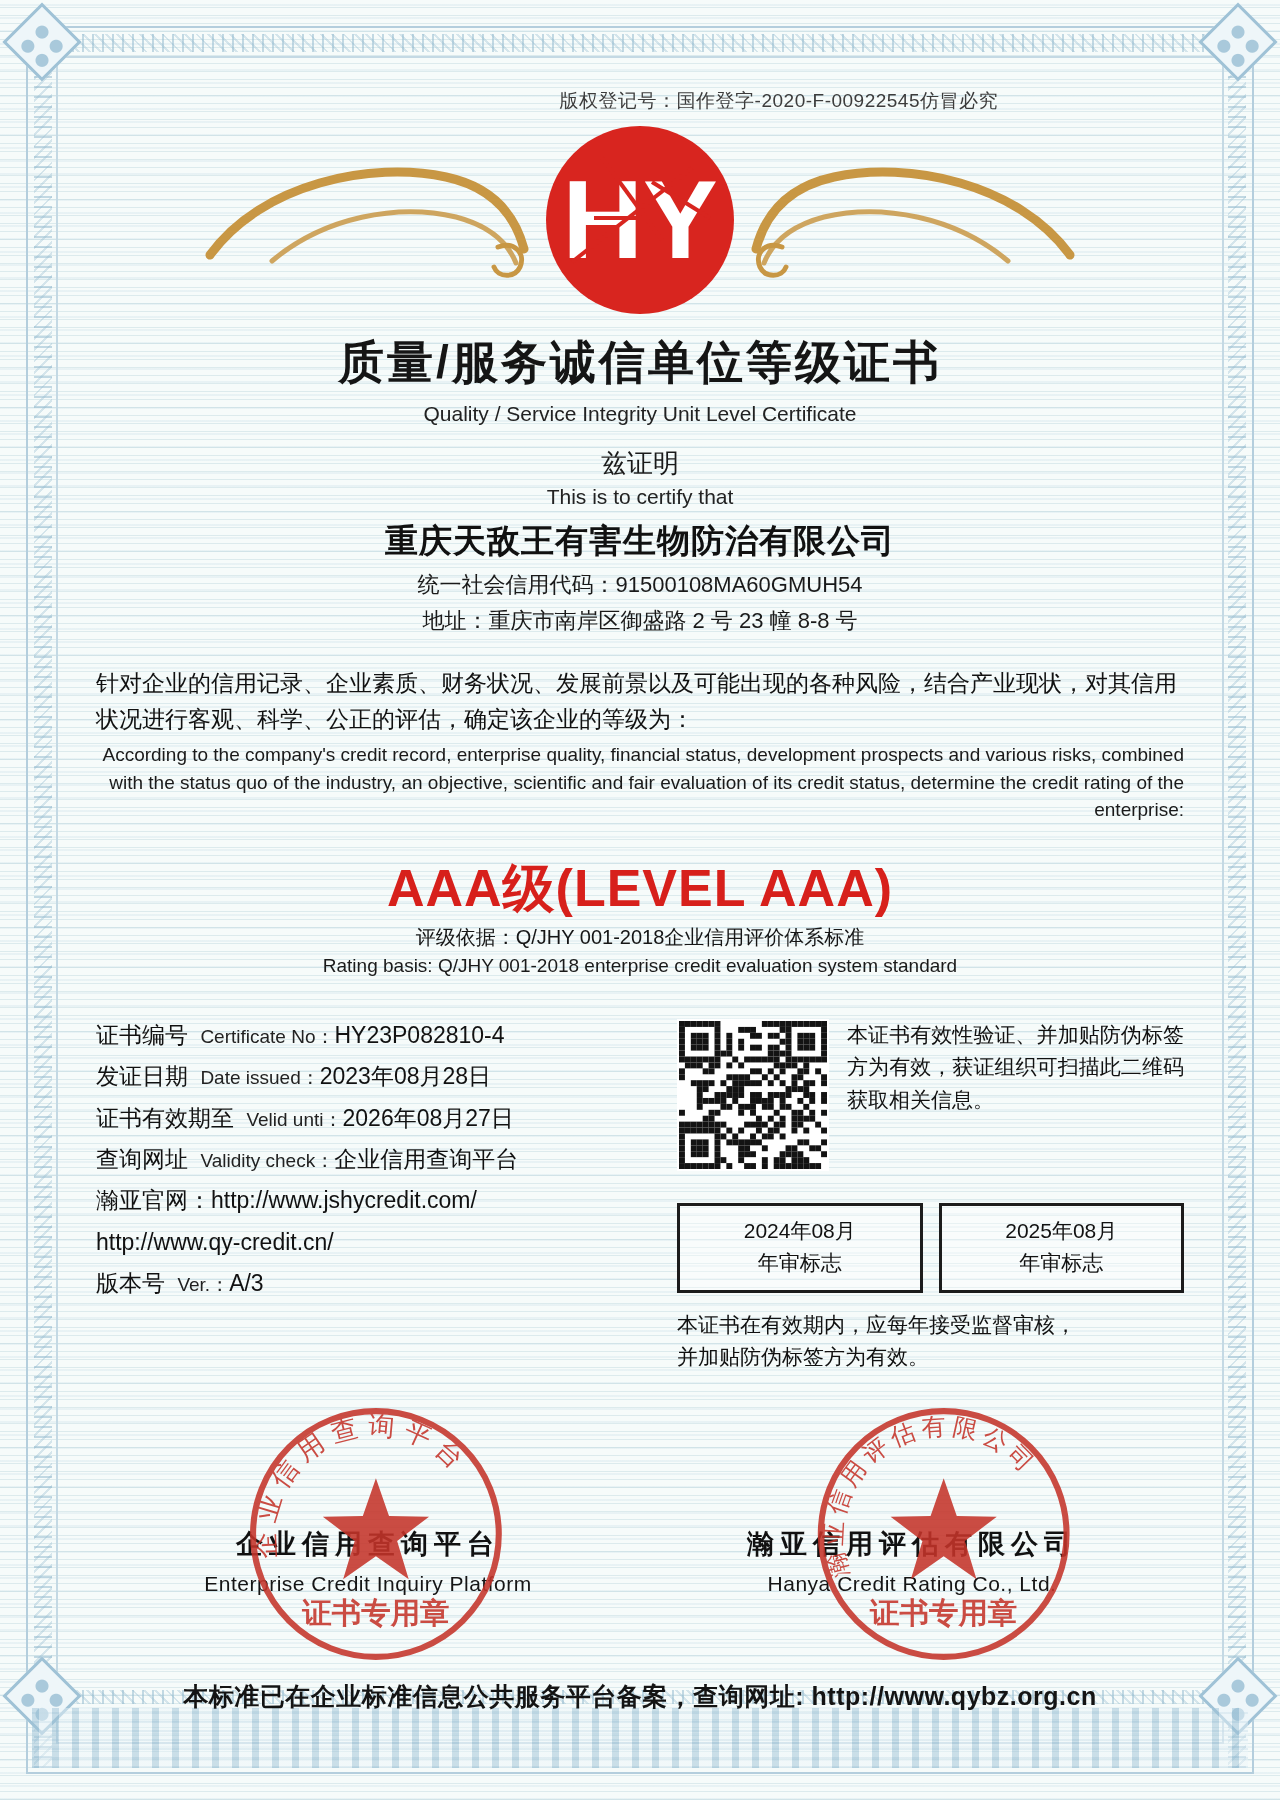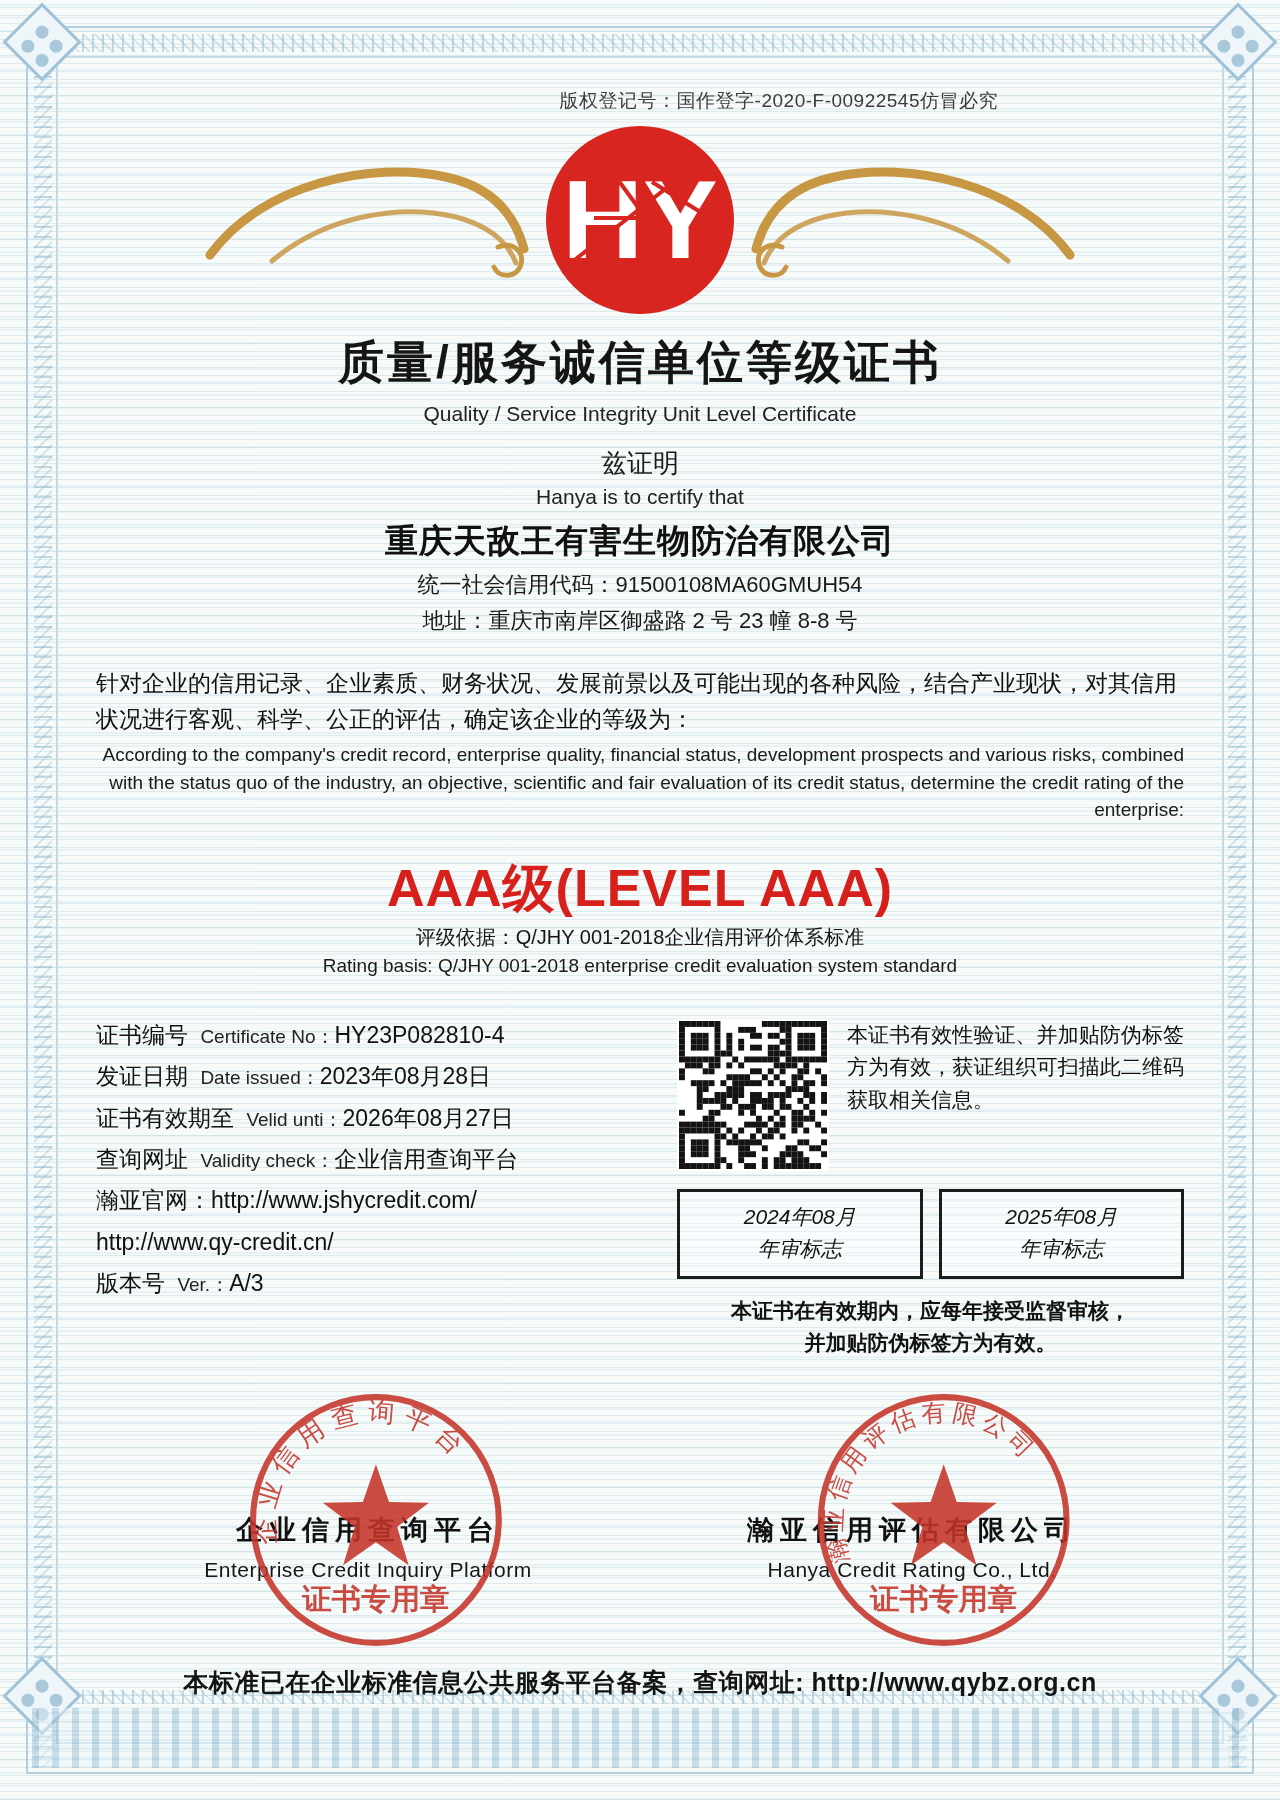--- a/index.html
+++ b/index.html
@@ -77,25 +77,25 @@
   .d-row { margin-bottom:8px; font-size:23px; line-height:1.45; color:#111; white-space:nowrap; }
   .d-zh { font-weight:400; }
   .d-en { font-size:19px; color:#222; margin-left:6px; }
   .d-val { font-size:23px; }
 
   .detail-right { flex:1; padding-left:16px; }
   .qr-row { display:flex; gap:18px; }
   .qr-box { width:152px; height:152px; background:#fff; padding:2px; flex:0 0 auto; }
   .qr-note { flex:1; text-align:justify; font-size:21px; line-height:1.55; color:#111; }
 
-  .badge-row { margin-top:18px; display:flex; gap:16px;font-style:italic; }
+  .badge-row { margin-top:32px; display:flex; gap:16px; }
   .badge { flex:1; border:3px solid #1c1c1c; background:rgba(255,255,255,.35);
     padding:9px 4px 10px; text-align:center; font-size:21px; line-height:1.55; color:#111; }
 
-  .annual-note { margin-top:16px; text-align:center; font-size:21px; line-height:1.5; color:#111;font-weight:bold; }
+  .annual-note { margin-top:16px; text-align:left; font-size:21px; line-height:1.5; color:#111; }
 
   .issuer-row { margin-top:30px; display:flex; }
   .issuer { position:relative; width:50%; height:266px; }
   .issuer-text { position:absolute; left:0; right:0; top:124px; z-index:1; text-align:center; }
   .issuer-zh { font-size:27px; font-weight:700; letter-spacing:6px; color:#111; }
   .issuer-en { margin-top:10px; font-size:21px; color:#151515; letter-spacing:.5px; }
   .seal { position:absolute; top:0; left:50%; z-index:2; opacity:.88; }
   .seal-left  { transform:translateX(-47%); }
   .seal-right { transform:translateX(-38%); }
 
@@ -149,21 +149,21 @@
           <path d="M70,106 C122,62 196,48 254,62 C288,71 306,88 314,108" stroke-width="5" opacity=".85"></path>
           <path d="M296,92 c16,-6 28,6 22,20 c-5,11 -22,11 -26,0" stroke-width="5"></path>
         </g>
       </svg>
     </div>
 
     <div class="title-zh">质量/服务诚信单位等级证书</div>
     <div class="title-en">Quality / Service Integrity Unit Level Certificate</div>
 
     <div class="certify-zh">兹证明</div>
-    <div class="certify-en">Hanya is to certify that</div>
+    <div class="certify-en">This is to certify that</div>
 
     <div class="company-name">重庆天敌王有害生物防治有限公司</div>
     <div class="company-line">统一社会信用代码：91500108MA60GMUH54</div>
     <div class="company-line">地址：重庆市南岸区御盛路 2 号 23 幢 8-8 号</div>
 
     <div class="body-zh">针对企业的信用记录、企业素质、财务状况、发展前景以及可能出现的各种风险，结合产业现状，对其信用状况进行客观、科学、公正的评估，确定该企业的等级为：</div>
     <div class="body-en">According to the company's credit record, enterprise quality, financial status, development prospects and various risks, combined with the status quo of the industry, an objective, scientific and fair evaluation of its credit status, determine the credit rating of the enterprise:</div>
 
     <div class="level" style="color:#d7201b">AAA级(LEVEL AAA)</div>
     <div class="basis-zh">评级依据：Q/JHY 001-2018企业信用评价体系标准</div>

